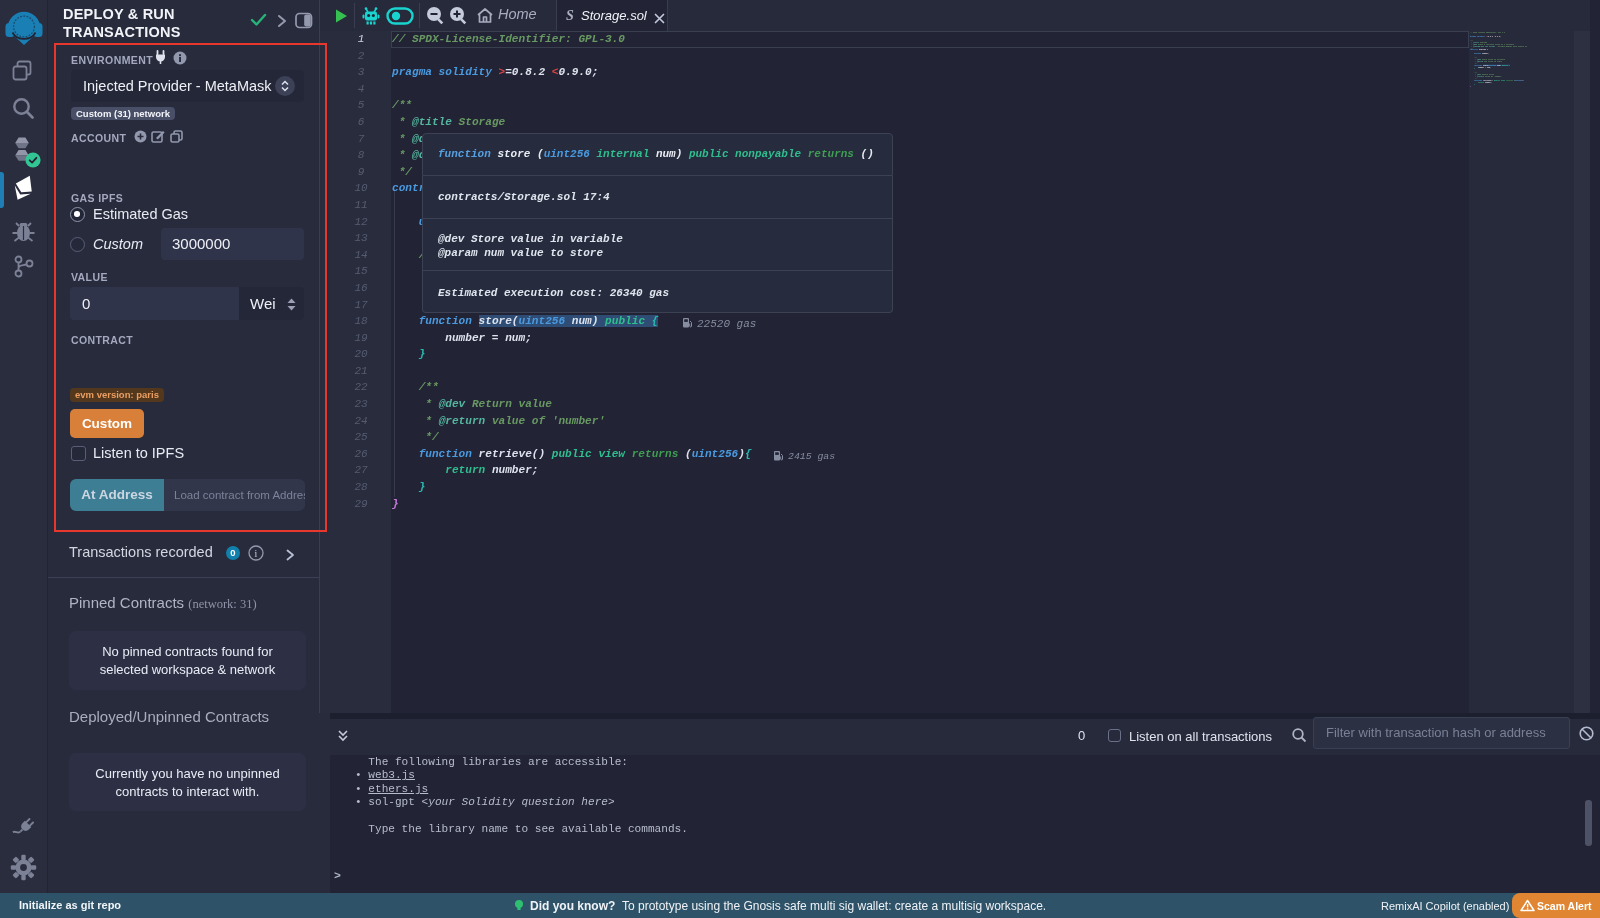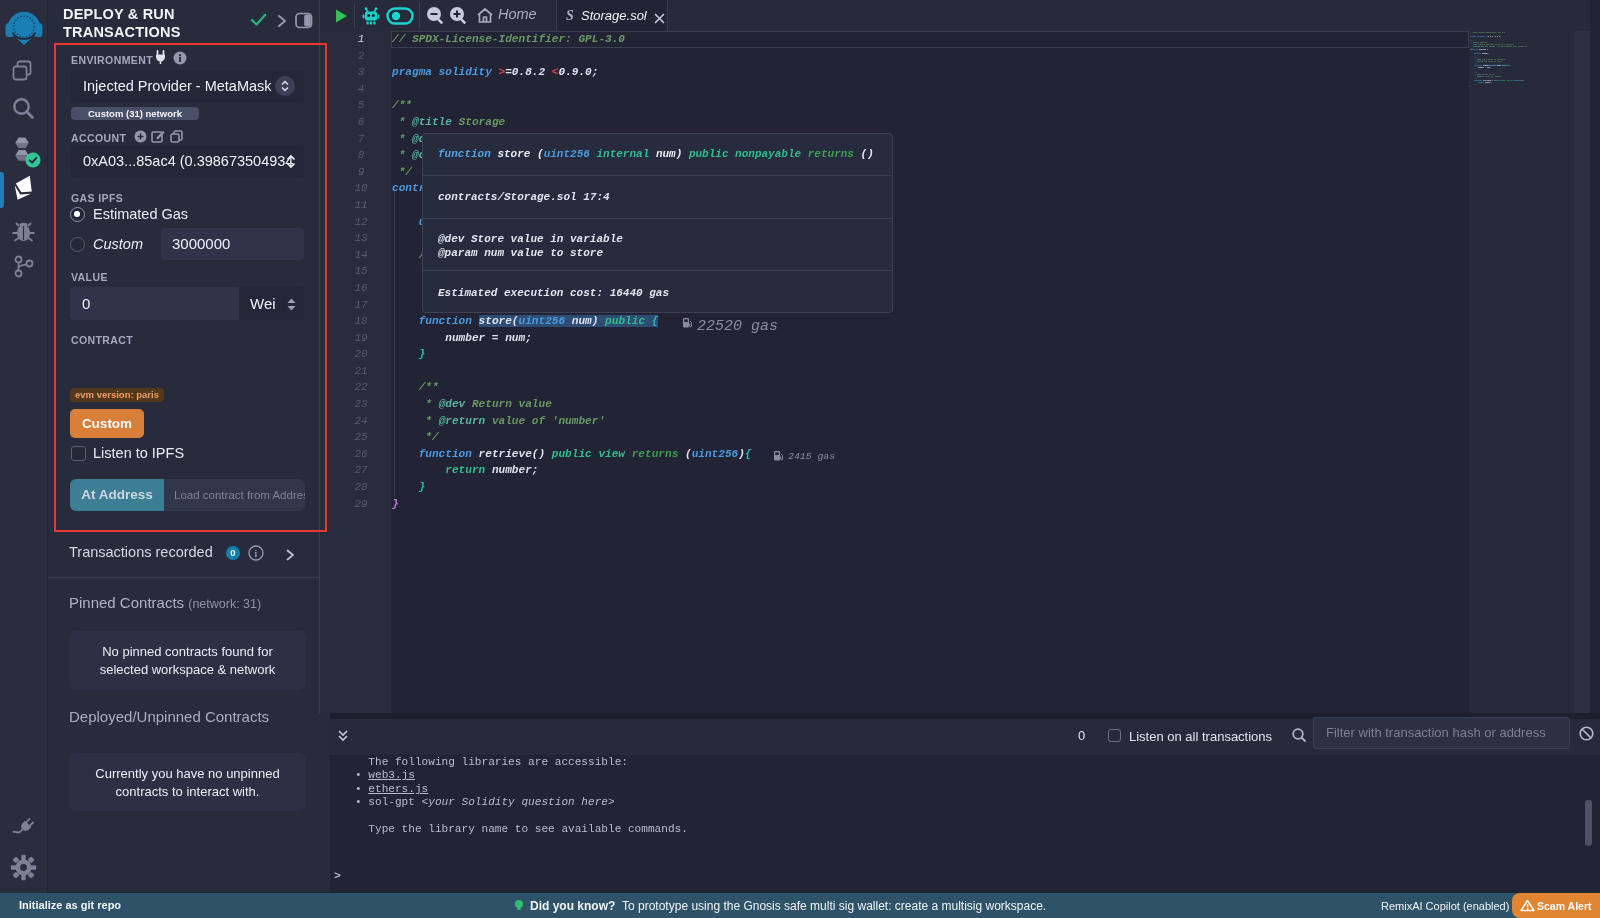--- a/index.html
+++ b/index.html
@@ -53,49 +53,40 @@
     </div>
     <div class="abs inp" style="left:23px;top:70px;width:233px;height:32px;">
       <div class="abs" style="left:12px;top:7.5px;font-size:14.5px;color:#eef0f6;">Injected Provider - MetaMask</div>
       <div class="abs" style="left:204px;top:6px;width:20px;height:20px;border-radius:50%;background:#3c4157;">
         <svg class="abs" style="left:5px;top:4px;" width="10" height="12">
             <path d="M2 4.5 L5 1.5 L8 4.5" stroke="#dfe2ec" stroke-width="1.5" fill="none"></path>
             <path d="M2 7.5 L5 10.5 L8 7.5" stroke="#dfe2ec" stroke-width="1.5" fill="none"></path>
           </svg>
       </div>
     </div>
-    <div class="abs" style="left:23px;top:107px;height:13px;padding:0 17px;background:#4a4f68;border-radius:4px;font-size:9.5px;font-weight:700;color:#f2f4f8;line-height:13px;">Custom (31) network</div>
+    <div class="abs" style="left:23px;top:107px;height:13px;padding:0 5px;background:#4a4f68;border-radius:4px;font-size:9.5px;font-weight:700;color:#f2f4f8;line-height:13px;">Custom (31) network</div>
 
     <div class="abs lbl" style="left:23px;top:132px;">ACCOUNT</div>
     <div class="abs" style="left:86px;top:129px;">
       <svg width="13" height="13">
           <circle cx="6.5" cy="6.5" r="6" fill="#9298ad"></circle>
           <path d="M6.5 3.5 L6.5 9.5 M3.5 6.5 L9.5 6.5" stroke="#282b3c" stroke-width="1.6"></path>
         </svg>
     </div>
     <div class="abs" style="left:103px;top:129px;">
       <svg width="14" height="13">
           <rect x="1" y="2" width="10" height="10" rx="1.5" fill="none" stroke="#9298ad" stroke-width="1.6"></rect>
           <path d="M5 8 L12 1 L13.6 2.6 L6.8 9.4 Z" fill="#9298ad"></path>
         </svg>
     </div>
     <div class="abs" style="left:122px;top:129px;">
       <svg width="13" height="13">
           <rect x="4" y="1" width="8" height="9" rx="1.5" fill="none" stroke="#9298ad" stroke-width="1.6"></rect>
           <rect x="1" y="4" width="8" height="8" rx="1.5" fill="#282b3c" stroke="#9298ad" stroke-width="1.6"></rect>
         </svg>
-    </div>
-    <div class="abs inp" style="left:23px;top:146px;width:233px;height:31px;">
-      <div class="abs" style="left:12px;top:7px;font-size:14.5px;color:#eef0f6;white-space:nowrap;overflow:hidden;width:222px;">0xA03...85ac4 (0.398673504934</div>
-      <div class="abs" style="left:214px;top:8px;">
-        <svg width="12" height="15">
-            <path d="M2.5 5.5 L6 2 L9.5 5.5" stroke="#eef0f6" stroke-width="1.7" fill="none"></path>
-            <path d="M2.5 9.5 L6 13 L9.5 9.5" stroke="#eef0f6" stroke-width="1.7" fill="none"></path>
-          </svg>
-      </div>
     </div>
 
     <div class="abs lbl" style="left:23px;top:192px;">GAS IPFS</div>
     <div class="abs" style="left:22px;top:207px;width:15px;height:15px;border-radius:50%;border:1.8px solid #8f94a8;background:#222536;">
       <div class="abs" style="left:3.2px;top:3.2px;width:5.6px;height:5.6px;border-radius:50%;background:#fff;"></div>
     </div>
     <div class="abs" style="left:45px;top:206px;font-size:14.5px;color:#e8ebf3;">Estimated Gas</div>
     <div class="abs" style="left:22px;top:237px;width:15px;height:15px;border-radius:50%;border:1.6px solid #595e76;background:#252839;"></div>
     <div class="abs" style="left:45px;top:236px;font-size:14.5px;color:#e8ebf3;font-style:italic;">Custom</div>
     <div class="abs" style="left:113px;top:228px;width:143px;height:32px;background:#30344a;border-radius:4px;">
@@ -135,21 +126,21 @@
           <text x="8" y="11.5" text-anchor="middle" font-family="Liberation Serif" font-size="10" fill="#c9cdda">i</text>
         </svg>
     </div>
     <div class="abs" style="left:238px;top:547px;">
       <svg width="9" height="12">
           <path d="M1.5 1.5 L7 6 L1.5 10.5" stroke="#b9bfd2" stroke-width="1.8" fill="none" stroke-linecap="round" stroke-linejoin="round"></path>
         </svg>
     </div>
     <div class="abs" style="left:0;top:577px;width:282px;height:1px;background:#3c4055;"></div>
 
-    <div class="abs" style="left:21px;top:594px;font-size:15px;color:#b0b4c4;">Pinned Contracts <span style="font-size:12.5px;color:#9094a8;">(network: 31)</span></div>
+    <div class="abs" style="left:21px;top:594px;font-size:15px;color:#b0b4c4;">Pinned Contracts <span style="font-size:12.5px;color:#9094a8;font-family:Liberation Serif, serif;">(network: 31)</span></div>
     <div class="abs" style="left:21px;top:631px;width:237px;height:59px;background:#2d3044;border-radius:7px;text-align:center;font-size:13px;color:#e8ecf5;line-height:18px;padding-top:12px;">No pinned contracts found for<br>selected workspace &amp; network</div>
 
     <div class="abs" style="left:21px;top:708px;font-size:15px;color:#a9adbd;">Deployed/Unpinned Contracts</div>
     <div class="abs" style="left:21px;top:753px;width:237px;height:58px;background:#2d3044;border-radius:7px;text-align:center;font-size:13px;color:#e8ecf5;line-height:18px;padding-top:12px;">Currently you have no unpinned<br>contracts to interact with.</div>
   </div>
 
   <div class="abs" id="editor" style="left:319px;top:0;width:1531px;height:713px;background:#222334;border-left:1px solid #3a3e50;font-style:italic;">
 
     <div class="abs" style="left:0;top:0;width:1270px;height:31px;background:#272a3b;"></div>
 
@@ -279,21 +270,21 @@
     <span style="color:#4a9ae0">function</span> retrieve() <span style="color:#2fbe8e">public view</span> <span style="color:#3f9e52">returns</span> (<span style="color:#4a9ae0">uint256</span>)<span style="color:#2ab7b0">{</span>
         <span style="color:#2fbe8e">return</span> number;
     <span style="color:#2ab7b0">}</span>
 <span style="color:#c678dd">}</span></pre>
 
     <svg class="abs" style="left:362px;top:317px;" width="11" height="11" viewBox="0 0 11 11">
         <rect x="1" y="1" width="6" height="9.5" rx="1" fill="#878da1"></rect>
         <rect x="2.2" y="2.3" width="3.6" height="2.6" fill="#222334"></rect>
         <path d="M8 4 L9.5 5.5 L9.5 9 A0.9 0.9 0 0 1 7.7 9 L7.7 6.5" stroke="#878da1" fill="none" stroke-width="1"></path>
       </svg>
-    <div class="abs mono" style="left:377px;top:317.5px;font-size:15px;color:#878da1;">22520&nbsp;gas</div>
+    <div class="abs mono" style="left:377px;top:317.5px;font-size:11px;color:#878da1;">22520&nbsp;gas</div>
     <svg class="abs" style="left:453px;top:450px;" width="11" height="11" viewBox="0 0 11 11">
         <rect x="1" y="1" width="6" height="9.5" rx="1" fill="#878da1"></rect>
         <rect x="2.2" y="2.3" width="3.6" height="2.6" fill="#222334"></rect>
         <path d="M8 4 L9.5 5.5 L9.5 9 A0.9 0.9 0 0 1 7.7 9 L7.7 6.5" stroke="#878da1" fill="none" stroke-width="1"></path>
       </svg>
     <div class="abs mono" style="left:468px;top:450.5px;font-size:9.8px;color:#878da1;">2415&nbsp;gas</div>
 
     <div class="abs" style="left:1149px;top:31px;width:121px;height:682px;background:#272a3a;"></div>
     <div class="abs" style="left:1254px;top:31px;width:16px;height:682px;background:#2c3040;"></div>
     <div class="abs" id="minimap" style="left:1150px;top:32px;">
@@ -329,21 +320,21 @@
       </div>
 
     <div class="abs" id="tooltip" style="left:102px;top:133px;width:471px;height:180px;">
       <div class="abs" style="left:0;top:0;width:471px;height:43px;background:#262b3d;border:1px solid #3c4154;border-radius:4px 4px 0 0;"></div>
       <div class="abs" style="left:0;top:43px;width:471px;height:43px;background:#262b3d;border:1px solid #3c4154;border-top:none;"></div>
       <div class="abs" style="left:0;top:86px;width:471px;height:52px;background:#262b3d;border:1px solid #3c4154;border-top:none;"></div>
       <div class="abs" style="left:0;top:138px;width:471px;height:42px;background:#262b3d;border:1px solid #3c4154;border-top:none;border-radius:0 0 4px 4px;"></div>
       <div class="abs mono" style="left:16px;top:15px;font-size:11px;font-weight:700;white-space:pre;"><span style="color:#57a0e0">function</span> <span style="color:#e8ecf2">store (</span><span style="color:#4a9ae0">uint256</span> <span style="color:#2fbe8e">internal</span> <span style="color:#e8ecf2">num)</span> <span style="color:#2fbe8e">public nonpayable</span> <span style="color:#3f9e52">returns</span> <span style="color:#e8ecf2">()</span></div>
       <div class="abs mono" style="left:16px;top:58px;font-size:11px;font-weight:700;color:#dfe4ee;">contracts/Storage.sol 17:4</div>
       <div class="abs mono" style="left:16px;top:99px;font-size:11px;font-weight:700;color:#dfe4ee;line-height:14px;">@dev Store value in variable<br>@param num value to store</div>
-      <div class="abs mono" style="left:16px;top:154px;font-size:11px;font-weight:700;color:#dfe4ee;">Estimated execution cost: 16440 gas</div>
+      <div class="abs mono" style="left:16px;top:154px;font-size:11px;font-weight:700;color:#dfe4ee;">Estimated execution cost: 26340 gas</div>
     </div>
   </div>
 
   <div class="abs" id="terminal" style="left:330px;top:713px;width:1270px;height:180px;background:#222334;">
     <div class="abs" style="left:0;top:0;width:1270px;height:6px;background:#1c1f2e;"></div>
     <div class="abs" style="left:0;top:6px;width:1270px;height:36px;background:#262a3b;"></div>
     <div class="abs" style="left:7px;top:16px;"><svg width="12" height="14">
           <path d="M2 2 L6 6 L10 2 M2 7 L6 11 L10 7" stroke="#c5cad9" stroke-width="1.6" fill="none"></path>
         </svg></div>
     <div class="abs" style="left:748px;top:15px;font-size:13px;color:#dfe3ee;">0</div>

